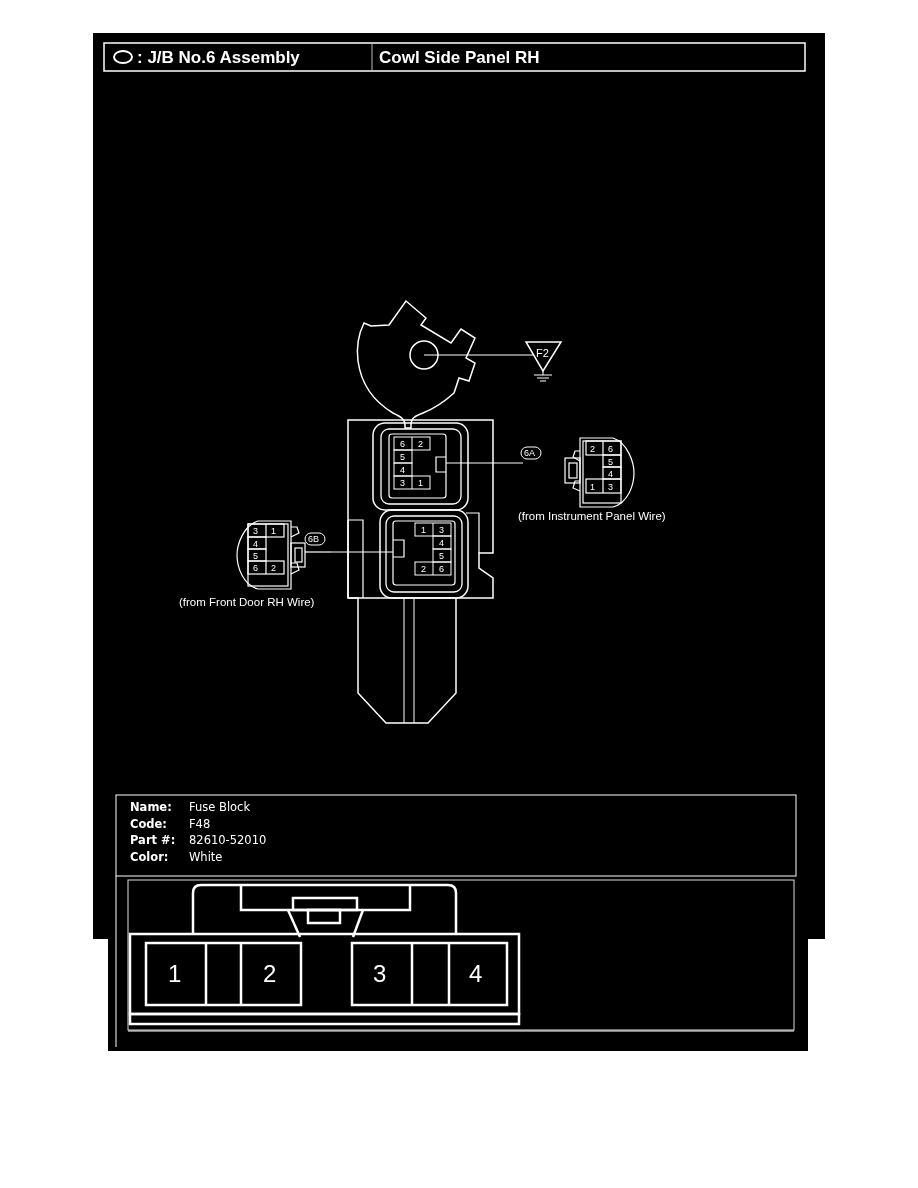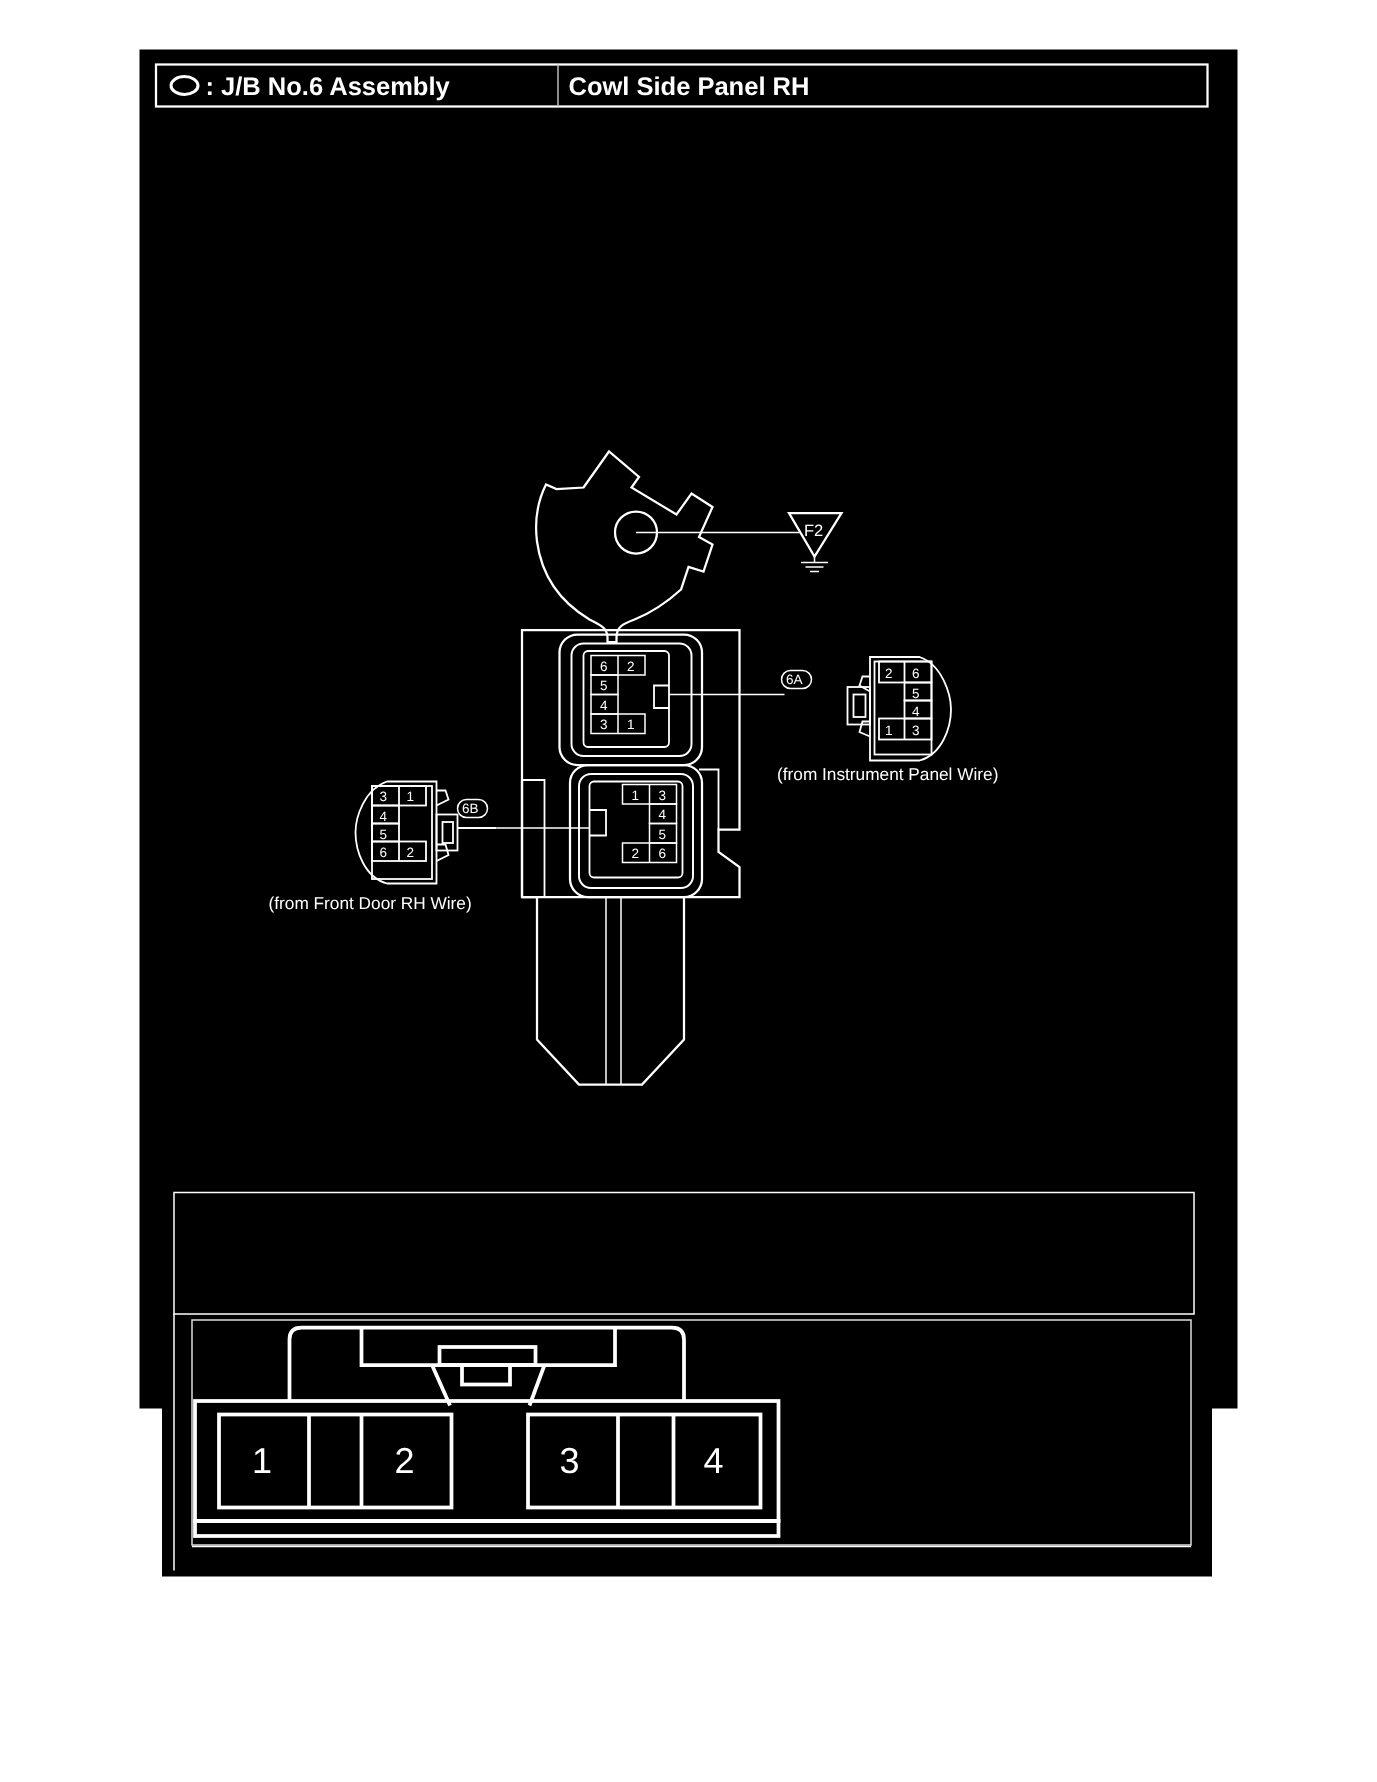--- a/index.html
+++ b/index.html
@@ -177,13 +177,31 @@
       <line x1="304" y1="158" x2="304" y2="220"></line>
       <line x1="341" y1="158" x2="341" y2="220"></line>
     </g>
     <g>
       <text class="big-pin" x="60" y="197">1</text>
       <text class="big-pin" x="155" y="197">2</text>
       <text class="big-pin" x="265" y="197">3</text>
       <text class="big-pin" x="361" y="197">4</text>
     </g>
   </svg>
+  <div class="info" style="left:22px; top:14px;">
+    <div class="row">
+      <span class="k">Name:</span>
+      <span>Fuse Block</span>
+    </div>
+    <div class="row">
+      <span class="k">Code:</span>
+      <span>F48</span>
+    </div>
+    <div class="row">
+      <span class="k">Part #:</span>
+      <span>82610-52010</span>
+    </div>
+    <div class="row">
+      <span class="k">Color:</span>
+      <span>White</span>
+    </div>
+  </div>
 </div>
 
 </body></html>

